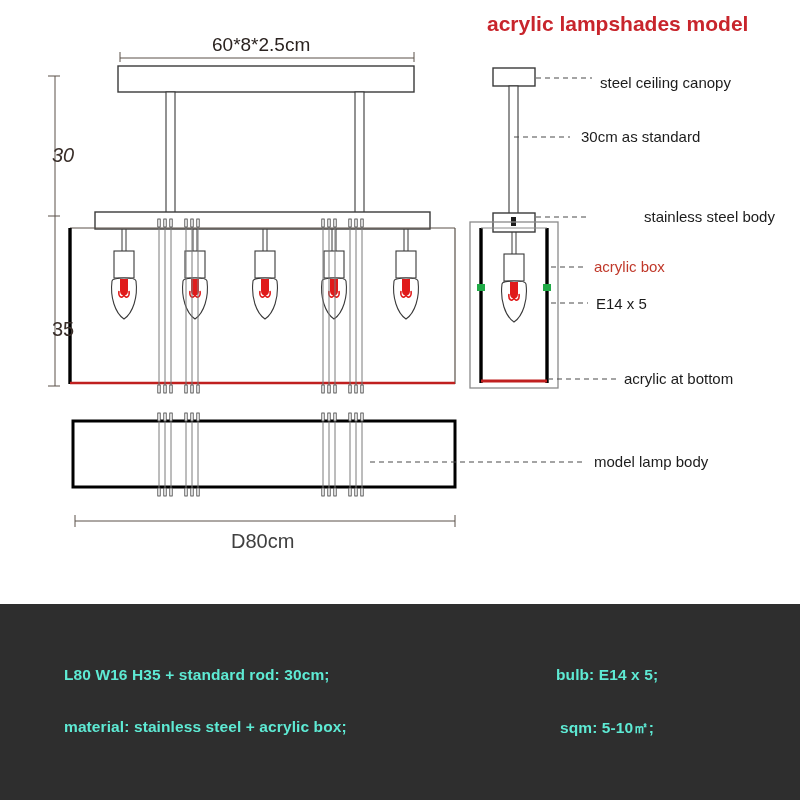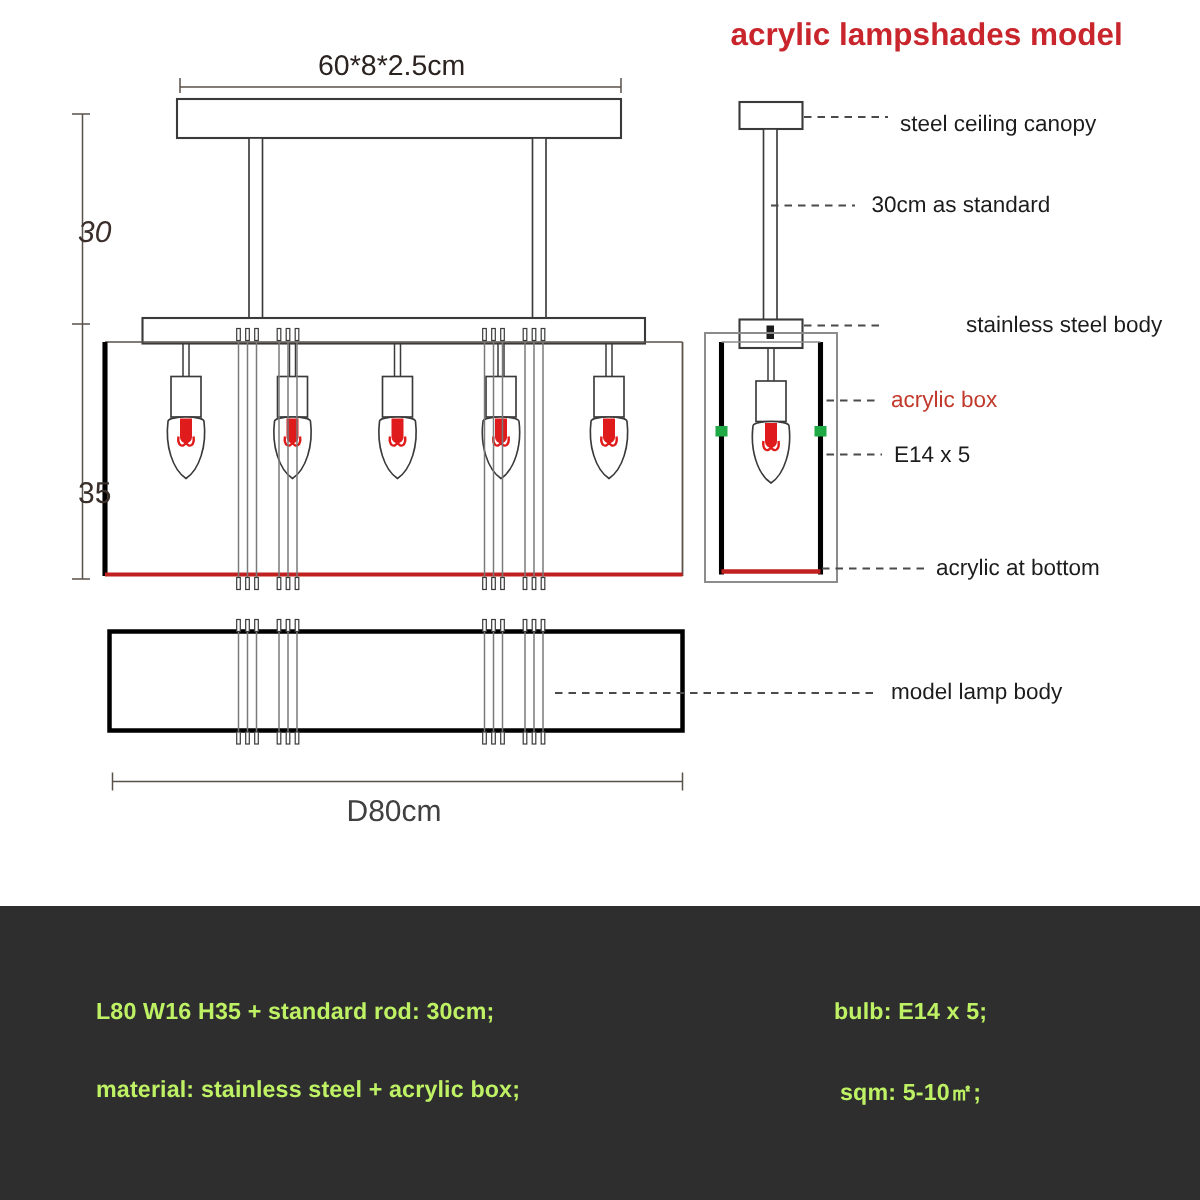--- a/index.html
+++ b/index.html
@@ -19,21 +19,21 @@
     white-space:nowrap;
   }
 
   
   #spec-panel{
     position:absolute;left:0;top:604px;width:800px;height:196px;
     background:#2e2e2e;
   }
   .spec-line{
     position:absolute;
-    color:#bef264;
+    color:#5eead4;
     font-weight:bold;
     font-size:15.5px;
     white-space:nowrap;
     letter-spacing:0.1px;
   }
   .lbl{
     position:absolute;
     white-space:nowrap;
     font-size:15px;
     color:#1c1c1c;

